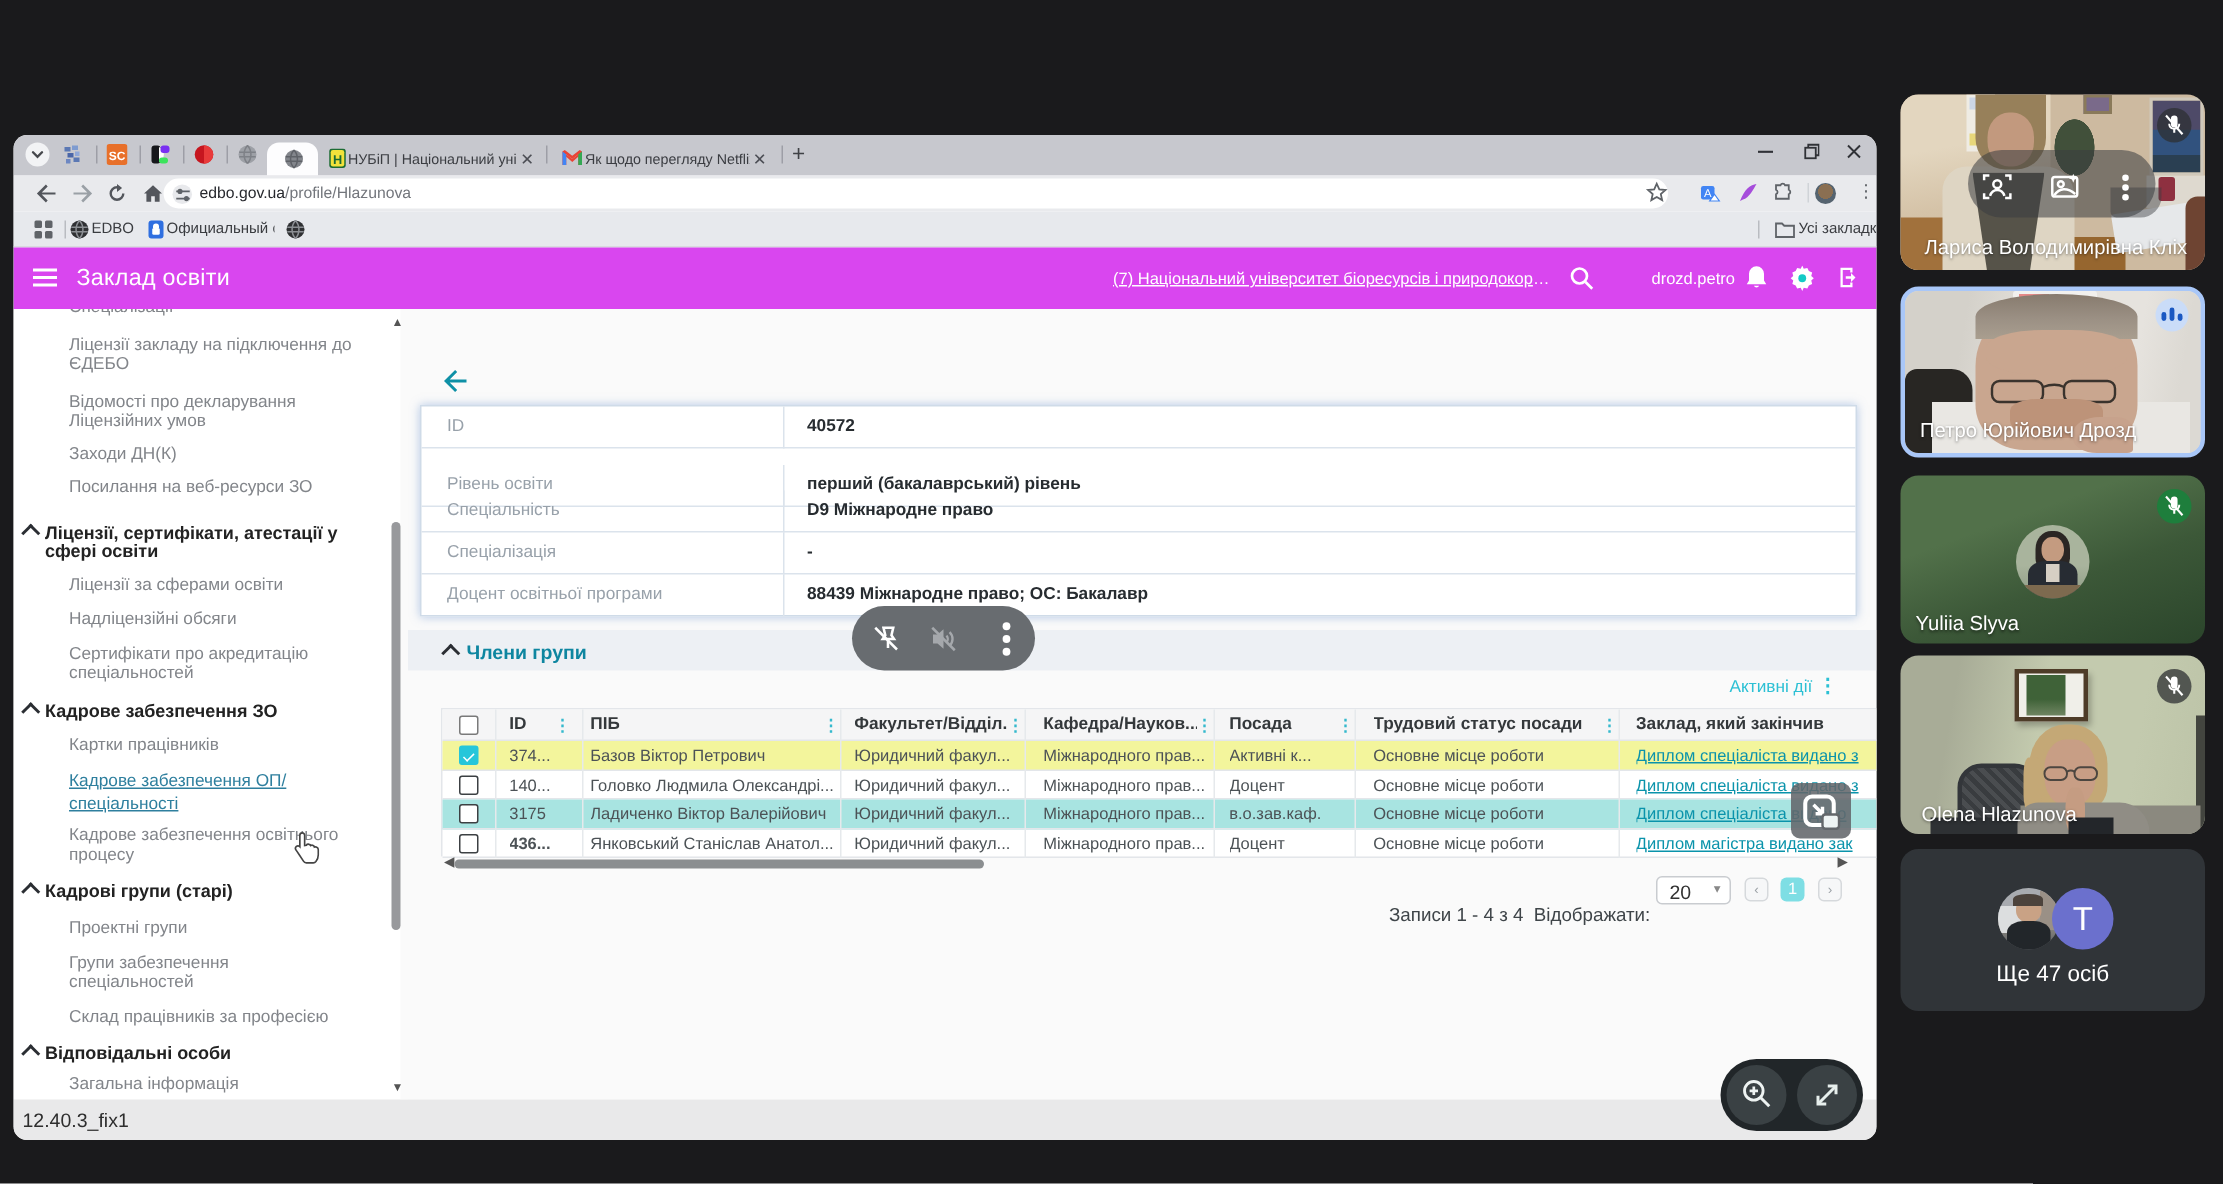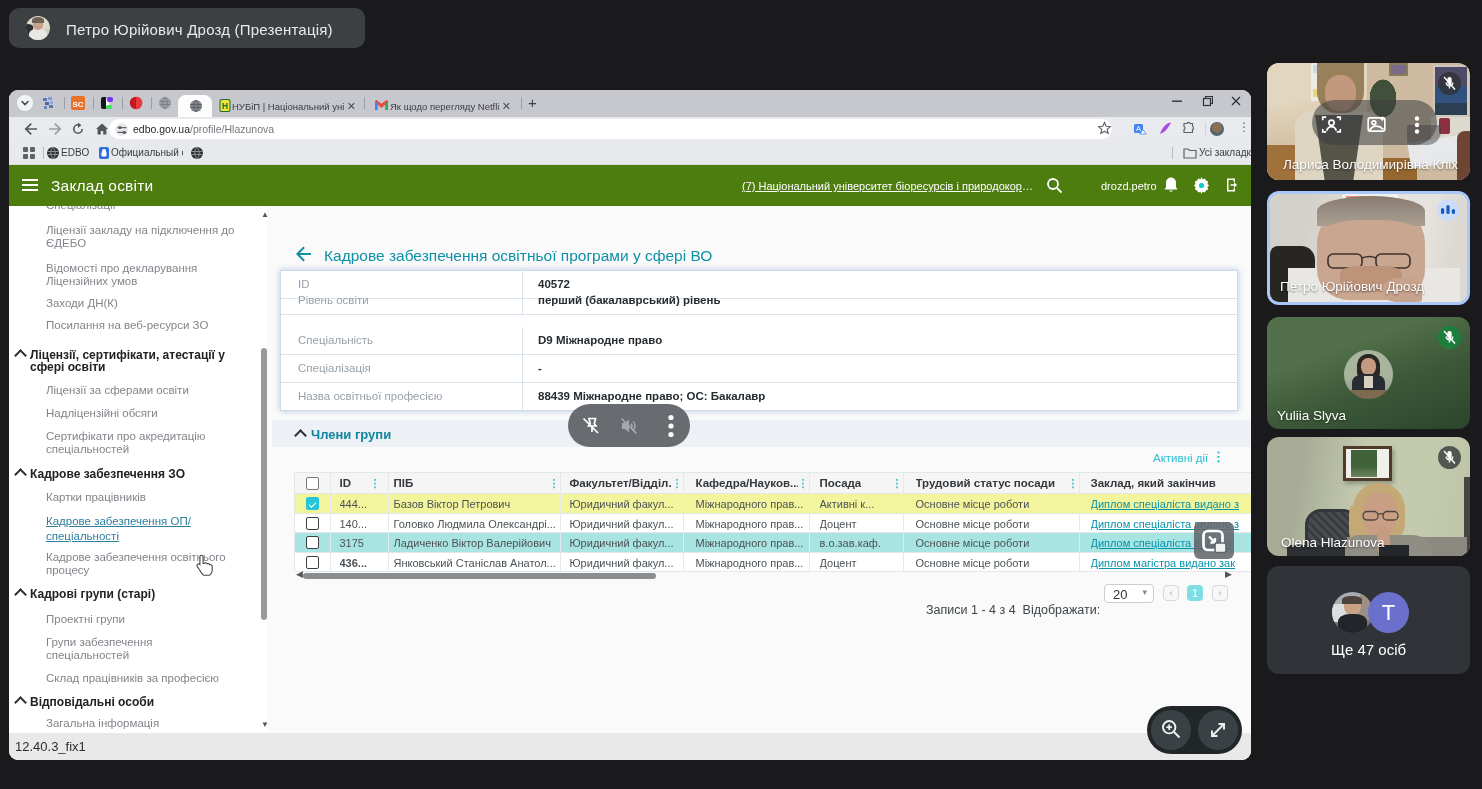--- a/index.html
+++ b/index.html
@@ -17,21 +17,21 @@
   #toppill .av .sh{position:absolute;left:3px;top:13px;width:18px;height:11px;background:#e9e7e1;border-radius:45% 45% 0 0;}
   #toppill .av .ch{position:absolute;left:-3px;top:8px;width:9px;height:18px;background:#2e2f31;border-radius:3px;transform:rotate(12deg);}
   #toppill .nm { position:absolute; left:57px; top:13px; font-size:15px; white-space:nowrap; color:#e8eaed; letter-spacing:.2px; }
 
   
   #browser { left:9px; top:90px; width:1242px; height:670px; border-radius:9px; overflow:hidden; background:#fff; }
 
   #tabstrip { position:absolute; left:0; top:0; width:100%; height:27px; background:#c7c8ce; }
   #toolbar  { position:absolute; left:0; top:27px; width:100%; height:24px; background:#e9eaed; }
   #bookbar  { position:absolute; left:0; top:51px; width:100%; height:24px; background:#e7e9ed; border-bottom:1px solid #d8dade;}
-  #tealbar  { position:absolute; left:0; top:75px; width:100%; height:41px; background:#4d7c0f; }
+  #tealbar  { position:absolute; left:0; top:75px; width:100%; height:41px; background:#d946ef; }
   #sidebar  { position:absolute; left:0; top:116px; width:263px; height:527px; background:#fff; overflow:hidden; }
   #mainc    { position:absolute; left:263px; top:116px; width:979px; height:527px; background:#fafafa; overflow:hidden; }
   #statusbar{ position:absolute; left:0; top:643px; width:100%; height:27px; background:#e9e9ea; }
   #statusbar span { position:absolute; left:6px; top:6px; font-size:13px; color:#2e2e2e; }
 
   
   .tsbtn { position:absolute; width:16px; height:16px; border-radius:50%; background:#f2f3f5; }
   .pin { position:absolute; top:6px; width:14px; height:14px; }
   .tssep { position:absolute; top:7px; width:1px; height:12px; background:#9d9ea6; }
   .tab { position:absolute; top:5px; height:22px; border-radius:8px 8px 0 0; }
@@ -109,29 +109,20 @@
 
   
   .tile { position:absolute; left:1267px; width:203px; border-radius:12px; overflow:hidden; background:#303438; }
   .tile .nm { position:absolute; left:10px; bottom:6px; font-size:13.5px; color:#fff; text-shadow:0 1px 2px rgba(0,0,0,.5); }
   .mic { position:absolute; right:9px; top:9px; width:23px; height:23px; border-radius:50%; background:rgba(45,48,51,.75); }
 </style>
 </head>
 <body>
 <div id="stage">
 
-  <div id="toppill" class="abs">
-      <div class="av">
-        <div class="ch"></div>
-        <div class="sh"></div>
-        <div class="hd"></div>
-        <div class="hr"></div>
-      </div>
-      <div class="nm">Петро Юрійович Дрозд (Презентація)</div>
-    </div>
 
   <div id="browser" class="abs">
     <div id="tabstrip">
       <div class="tsbtn" style="left:8px; top:5px;"><svg width="16" height="16" viewBox="0 0 16 16">
             <path d="M5 6.5l3 3 3-3" stroke="#46484d" stroke-width="1.6" fill="none" stroke-linecap="round"></path>
           </svg></div>
       <div class="pin" style="left:33px;"><svg width="14" height="14">
             <g fill="#5b78b4">
               <rect x="1" y="2" width="4" height="3"></rect>
               <rect x="6" y="1" width="4" height="3" fill="#7e9bd0"></rect>
@@ -328,44 +319,43 @@
       <div style="position:absolute; left:252px; top:514px; color:#555; font-size:8px;">▼</div>
 
       <svg style="position:absolute; left:187px; top:348px;" width="17" height="22" viewBox="0 0 17 22">
           <path d="M5.5 1.2c.9 0 1.6.7 1.6 1.6v6.9l1.1-.2c.4-.6 1.2-.8 1.9-.6.4.1.8.4 1 .8.5-.3 1.2-.3 1.7 0 .4.2.7.6.8 1 .5-.2 1.1-.2 1.6.1.6.3 1 1 1 1.7v3.3c0 1.9-.7 3.4-1.6 4.6-.4.5-1 .8-1.7.8H8.2c-.8 0-1.5-.4-1.9-1.1L3.6 16 1.3 12.6c-.5-.7-.4-1.7.3-2.3.6-.5 1.5-.5 2.1 0l.2.2V2.8c0-.9.7-1.6 1.6-1.6z" fill="#fff" stroke="#444" stroke-width="1.1"></path>
         </svg>
     </div>
     <div id="mainc">
       <div id="backarr"><svg width="16" height="16" viewBox="0 0 16 16">
             <path d="M15 7H3.8l5-5L7.4.6 0 8l7.4 7.4 1.4-1.4-5-5H15z" fill="#0e90a6"></path>
           </svg></div>
-      <div id="mtitle">Кадрове забезпечення освітньої програми у сфері ВО</div>
       <div id="formpanel">
         <div class="frow" style="top:0;">
             <div class="lab">ID</div>
             <div class="div"></div>
             <div class="val">40572</div>
           </div>
-        <div class="frow" style="top:16px;">
+        <div class="frow" style="top:39px;">
             <div class="lab">Рівень освіти</div>
             <div class="div"></div>
             <div class="val">перший (бакалаврський) рівень</div>
           </div>
         <div class="frow" style="top:56px;">
             <div class="lab">Спеціальність</div>
             <div class="div"></div>
             <div class="val">D9 Міжнародне право</div>
           </div>
         <div class="frow" style="top:84px;">
             <div class="lab">Спеціалізація</div>
             <div class="div"></div>
             <div class="val">-</div>
           </div>
         <div class="frow" style="top:112px; border-bottom:none;">
-            <div class="lab">Назва освітньої професією</div>
+            <div class="lab">Доцент освітньої програми</div>
             <div class="div"></div>
             <div class="val">88439 Міжнародне право; ОС: Бакалавр</div>
           </div>
       </div>
       <div id="band">
           <div class="chev" style="left:24px; top:9px;"></div>
           <div class="bt">Члени групи</div>
         </div>
       <div id="actions">Активні дії</div>
       <div id="actdots">⋮</div>
@@ -381,21 +371,21 @@
           <span class="cell hcell" style="left:401px; width:102px;">Кафедра/Науков...</span>
             <span class="cdots" style="left:503px;">⋮</span>
           <span class="cell hcell" style="left:525px;">Посада</span>
             <span class="cdots" style="left:597px;">⋮</span>
           <span class="cell hcell" style="left:621px;">Трудовий статус посади</span>
             <span class="cdots" style="left:773px;">⋮</span>
           <span class="cell hcell" style="left:796px;">Заклад, який закінчив</span>
         </div>
         <div class="trow ry" style="top:21px; height:19.5px;">
           <div class="cb on"></div>
-          <span class="cell" style="left:45px;">444...</span>
+          <span class="cell" style="left:45px;">374...</span>
           <span class="cell" style="left:99px;">Базов Віктор Петрович</span>
           <span class="cell" style="left:275px;">Юридичний факул...</span>
           <span class="cell" style="left:401px;">Міжнародного прав...</span>
           <span class="cell" style="left:525px;">Активні к...</span>
           <span class="cell" style="left:621px;">Основне місце роботи</span>
           <span class="cell tlink" style="left:796px; width:162px;">Диплом спеціаліста видано з</span>
         </div>
         <div class="trow" style="top:40.5px; height:19.5px;">
           <div class="cb"></div>
           <span class="cell" style="left:45px;">140...</span>

